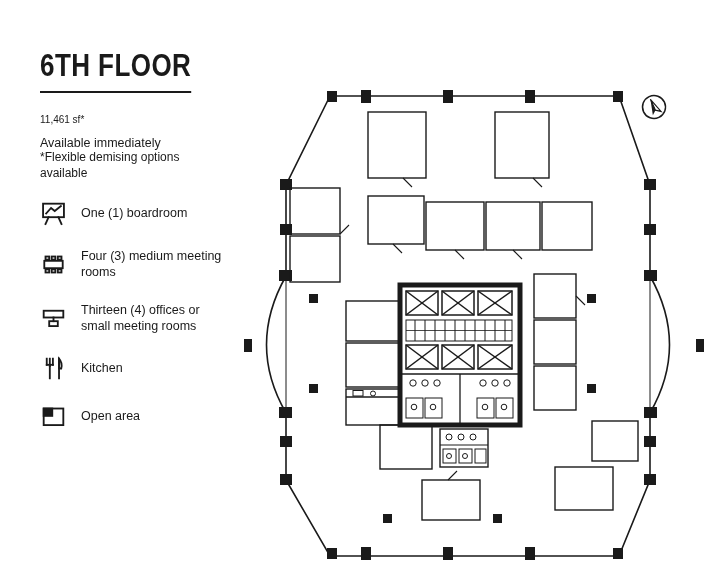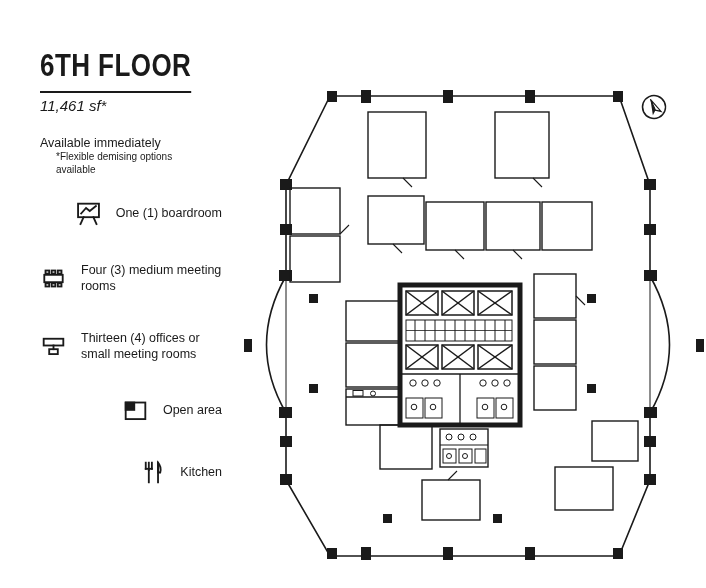--- a/index.html
+++ b/index.html
@@ -8,25 +8,25 @@
     background:#ffffff; color:#1a1a1a;
     font-family:"Liberation Sans", sans-serif;
   }
   .title {
     position:absolute; left:40px; top:48px; margin:0;
     font-size:31px; font-weight:bold; letter-spacing:.5px;
     transform:scaleX(.84); transform-origin:left top;
     border-bottom:2px solid #1a1a1a; padding-bottom:7px;
     white-space:nowrap;
   }
-  .area  { position:absolute; left:40px; top:97px;  font-size:15px;font-style:italic; }
+  .area  { position:absolute; left:40px; top:114px;  font-size:10px; }
   .avail { position:absolute; left:40px; top:136px; font-size:12.5px; }
-  .note  { position:absolute; left:56px; top:150px; font-size:10px; width:140px; line-height:1.32; }
+  .note  { position:absolute; left:40px; top:150px; font-size:12px; width:140px; line-height:1.32; }
   .legend { position:absolute; left:40px; top:200px; width:182px;
-            display:flex; flex-direction:column; gap:35px;align-items:flex-end; }
+            display:flex; flex-direction:column; gap:21px; }
   .legend-row { display:flex; align-items:center; gap:14px; }
   .licon { width:27px; height:27px; flex:0 0 27px; stroke:#1a1a1a; fill:none;
            stroke-width:1.5; stroke-linecap:square; }
   .llabel { font-size:12.5px; line-height:1.3; }
   .plan { position:absolute; left:243px; top:84px; width:462px; height:482px; }
 </style>
 </head>
 <body>
 
 <h1 class="title">6TH FLOOR</h1>
@@ -63,37 +63,37 @@
     <svg class="licon" viewBox="0 0 22 22">
       <rect x="3" y="5.5" width="16" height="5.5"></rect>
       <line x1="11" y1="11" x2="11" y2="14"></line>
       <rect x="7.5" y="14" width="7" height="4"></rect>
     </svg>
     <span class="llabel">Thirteen (4) offices or small meeting rooms</span>
   </div>
 
   <div class="legend-row">
     <svg class="licon" viewBox="0 0 22 22">
-      <rect x="3" y="4.5" width="16" height="13.5"></rect>
-      <rect x="3" y="4.5" width="7" height="6" fill="#1a1a1a"></rect>
-    </svg>
-    <span class="llabel">Open area</span>
-  </div>
-
-  <div class="legend-row">
-    <svg class="licon" viewBox="0 0 22 22">
       <line x1="5.5" y1="3" x2="5.5" y2="8"></line>
         <line x1="8" y1="3" x2="8" y2="9"></line>
         <line x1="10.5" y1="3" x2="10.5" y2="8"></line>
       <line x1="5.5" y1="8" x2="10.5" y2="8"></line>
         <line x1="8" y1="9" x2="8" y2="19"></line>
       <path d="M15.5,3 Q18.5,6.5 17.3,11 L15.5,11 Z"></path>
         <line x1="15.5" y1="3" x2="15.5" y2="19"></line>
     </svg>
     <span class="llabel">Kitchen</span>
+  </div>
+
+  <div class="legend-row">
+    <svg class="licon" viewBox="0 0 22 22">
+      <rect x="3" y="4.5" width="16" height="13.5"></rect>
+      <rect x="3" y="4.5" width="7" height="6" fill="#1a1a1a"></rect>
+    </svg>
+    <span class="llabel">Open area</span>
   </div>
 
 </div>
 
 <svg class="plan" viewBox="0 0 462 482" xmlns="http://www.w3.org/2000/svg">
 
   <g stroke="#1a1a1a" fill="none">
     <path d="M87,12 L376,12 L407,101 L407,192 Q446,261 407,329 L407,396 L376,472 L87,472 L43,396 L43,329 Q4,261 43,192 L43,101 Z" stroke-width="1.6"></path>
     <line x1="43" y1="192" x2="43" y2="329" stroke-width="1"></line>
     <line x1="407" y1="192" x2="407" y2="329" stroke-width="1"></line>

